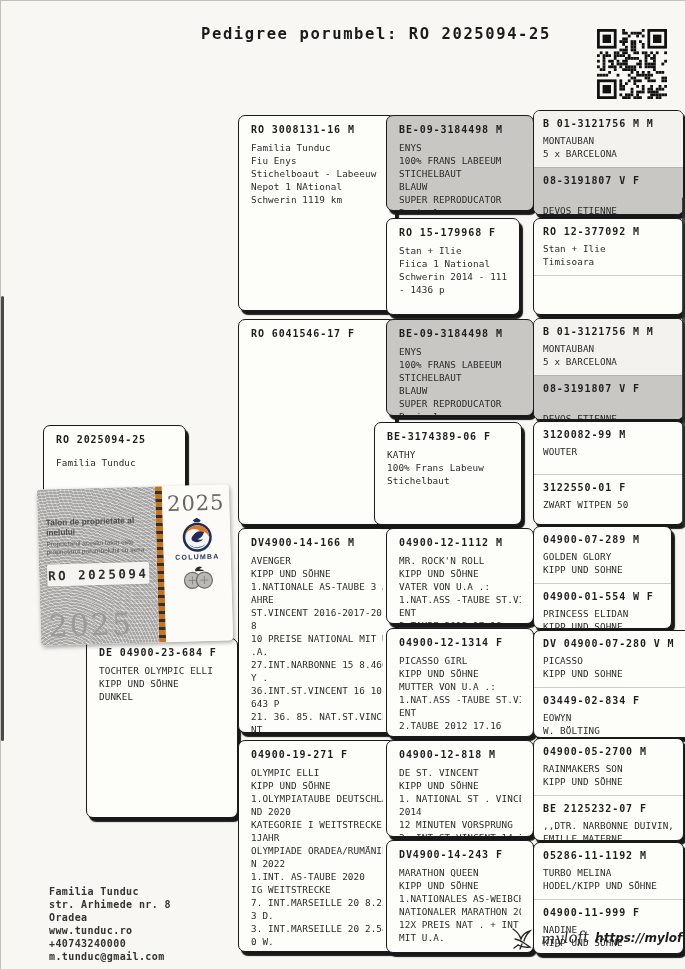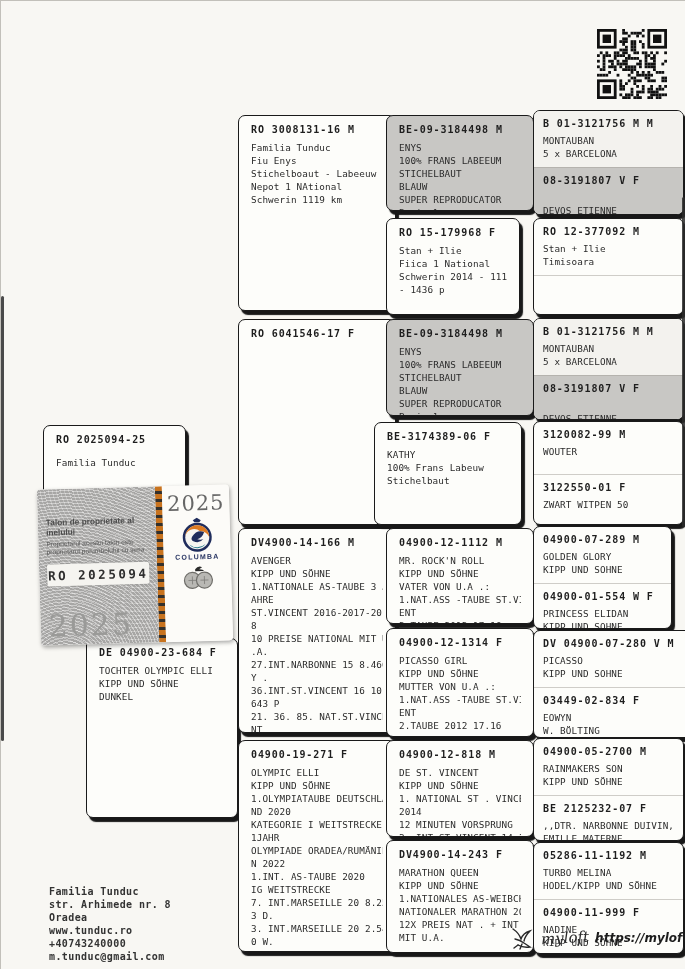--- a/index.html
+++ b/index.html
@@ -73,20 +73,21 @@
   .myloft-name{font-family:"DejaVu Serif","Liberation Serif",serif;font-style:italic;font-size:15px;color:#2a2a2a;transform:rotate(-3deg);}
   .myloft-url{font-family:"DejaVu Sans","Liberation Sans",sans-serif;font-style:italic;font-weight:700;font-size:12px;color:#1d1d1d;}
   
   .artifact{position:absolute;background:#2b2b2b;opacity:.85;border-radius:2px;}
 </style>
 </head>
 <body>
 
 <div id="page">
 
+  <div class="title">Pedigree porumbel: RO 2025094-25</div>
 
   <svg id="qr" class="qr" viewBox="0 0 25 25">
       <rect x="9" y="0" width="1" height="1" fill="#111"></rect>
       <rect x="16" y="0" width="1" height="1" fill="#111"></rect>
       <rect x="9" y="1" width="1" height="1" fill="#111"></rect>
       <rect x="10" y="1" width="1" height="1" fill="#111"></rect>
       <rect x="12" y="1" width="1" height="1" fill="#111"></rect>
       <rect x="13" y="1" width="1" height="1" fill="#111"></rect>
       <rect x="14" y="1" width="1" height="1" fill="#111"></rect>
       <rect x="15" y="1" width="1" height="1" fill="#111"></rect>

